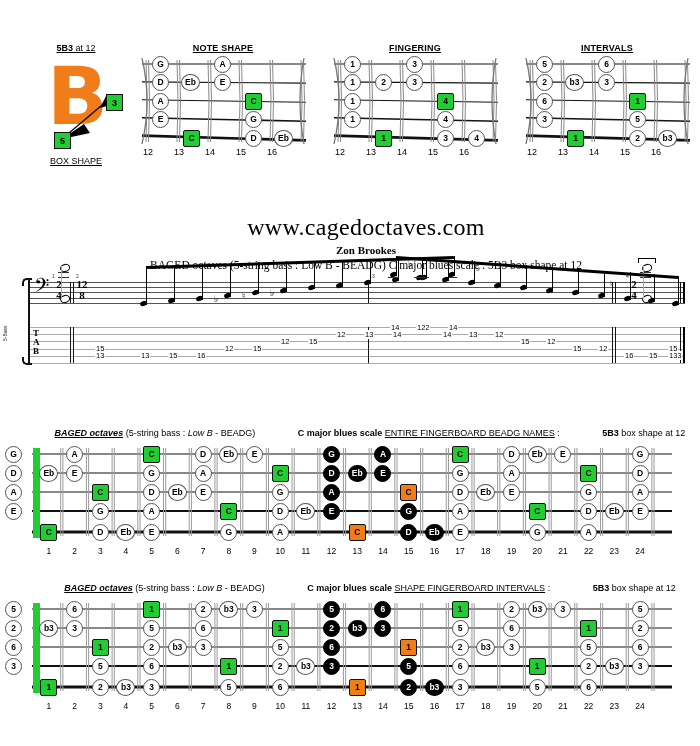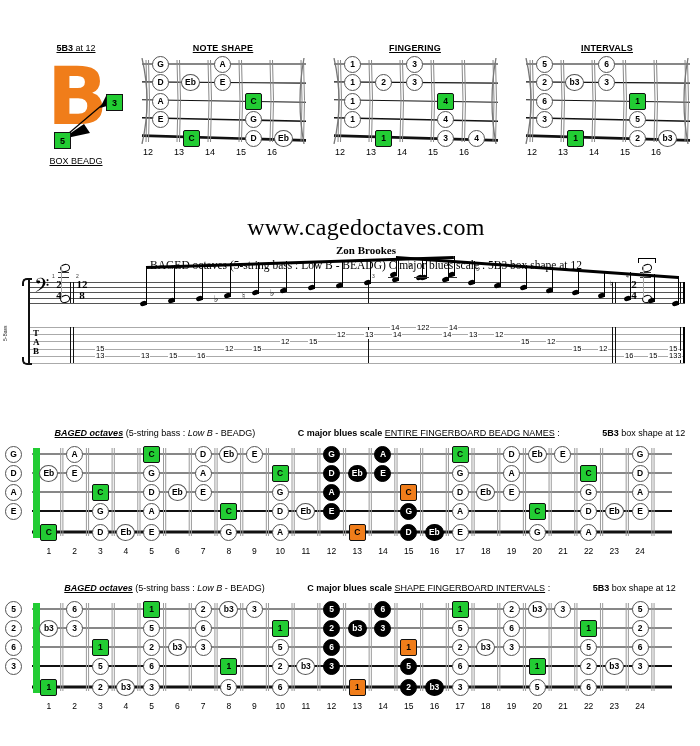--- a/index.html
+++ b/index.html
@@ -118,21 +118,21 @@
         <span class="b1">5B3</span><span class="b2"> at 12</span>
       </div>
       <div class="letter">B</div>
       <svg class="arrow" viewBox="0 0 108 140">
         <path d="M40 105 L86 66" stroke="#000" stroke-width="1.2" fill="none"></path>
         <path d="M84 62 L92 70 L78 74 Z" fill="#000"></path>
         <path d="M40 105 L62 90 L68 99 Z" fill="#000"></path>
       </svg>
       <div class="sq g3">3</div>
       <div class="sq g5">5</div>
-      <div class="bs-caption">BOX BEADG</div>
+      <div class="bs-caption">BOX SHAPE</div>
     </div>
 
     <div id="mini-holder">
         <div class="minidiag" style="left: 128px;">
           <div class="mtitle mini-title"><u>NOTE SHAPE</u></div>
           <div class="board">
             <svg viewBox="0 0 168 86" width="168" height="86" style="position: absolute; left: 0px; top: 0px;">
               <path d="M2 6 Q84 6 166 6" stroke="#111" stroke-width="1.1" fill="none"></path>
               <path d="M2 23.9 Q84 24.5 166 25.1" stroke="#111" stroke-width="1.1" fill="none"></path>
               <path d="M2 41.8 Q84 43 166 44.2" stroke="#111" stroke-width="1.1" fill="none"></path>

